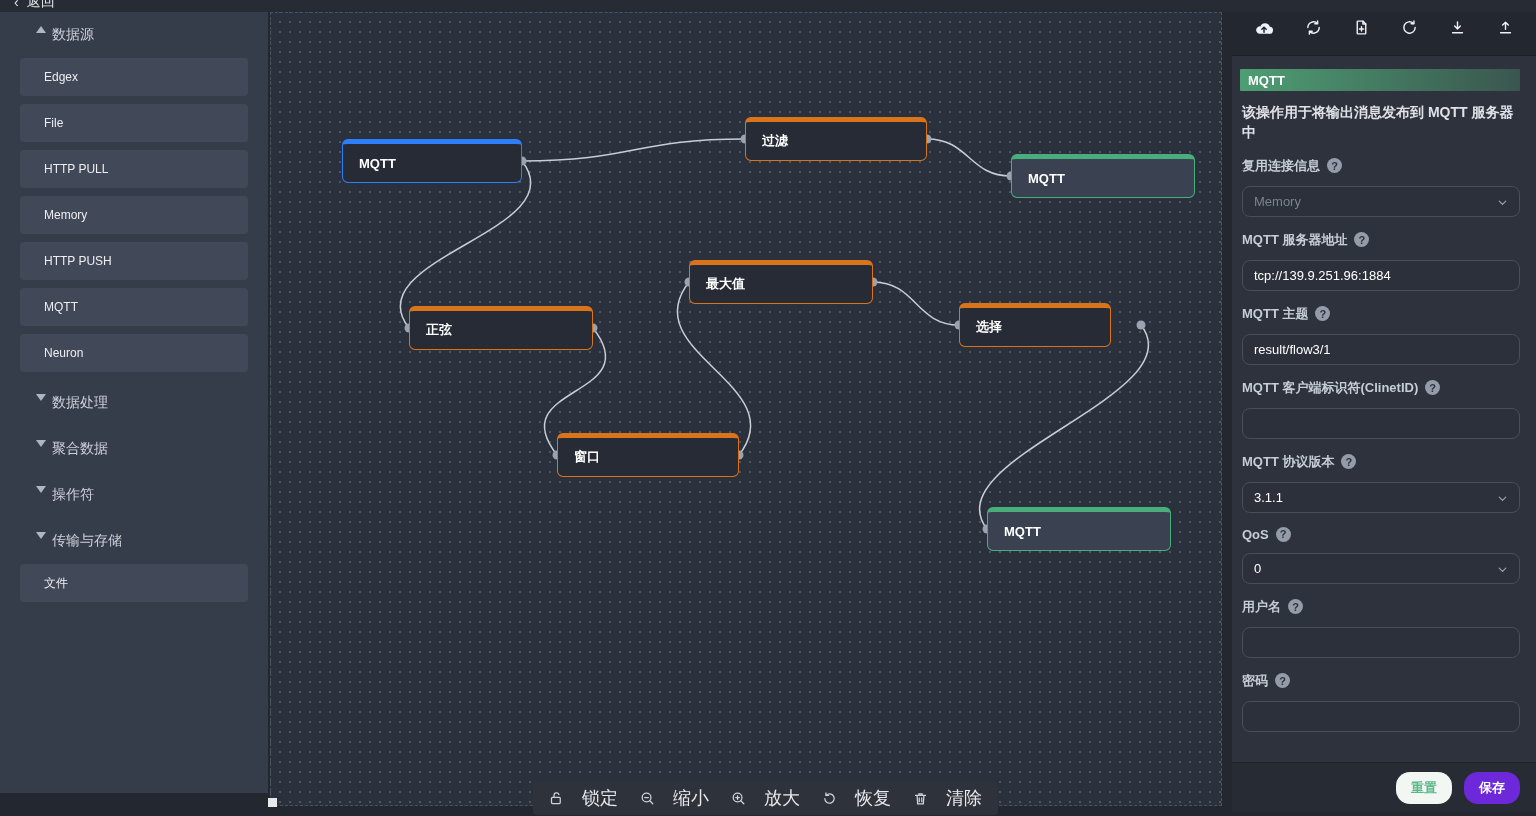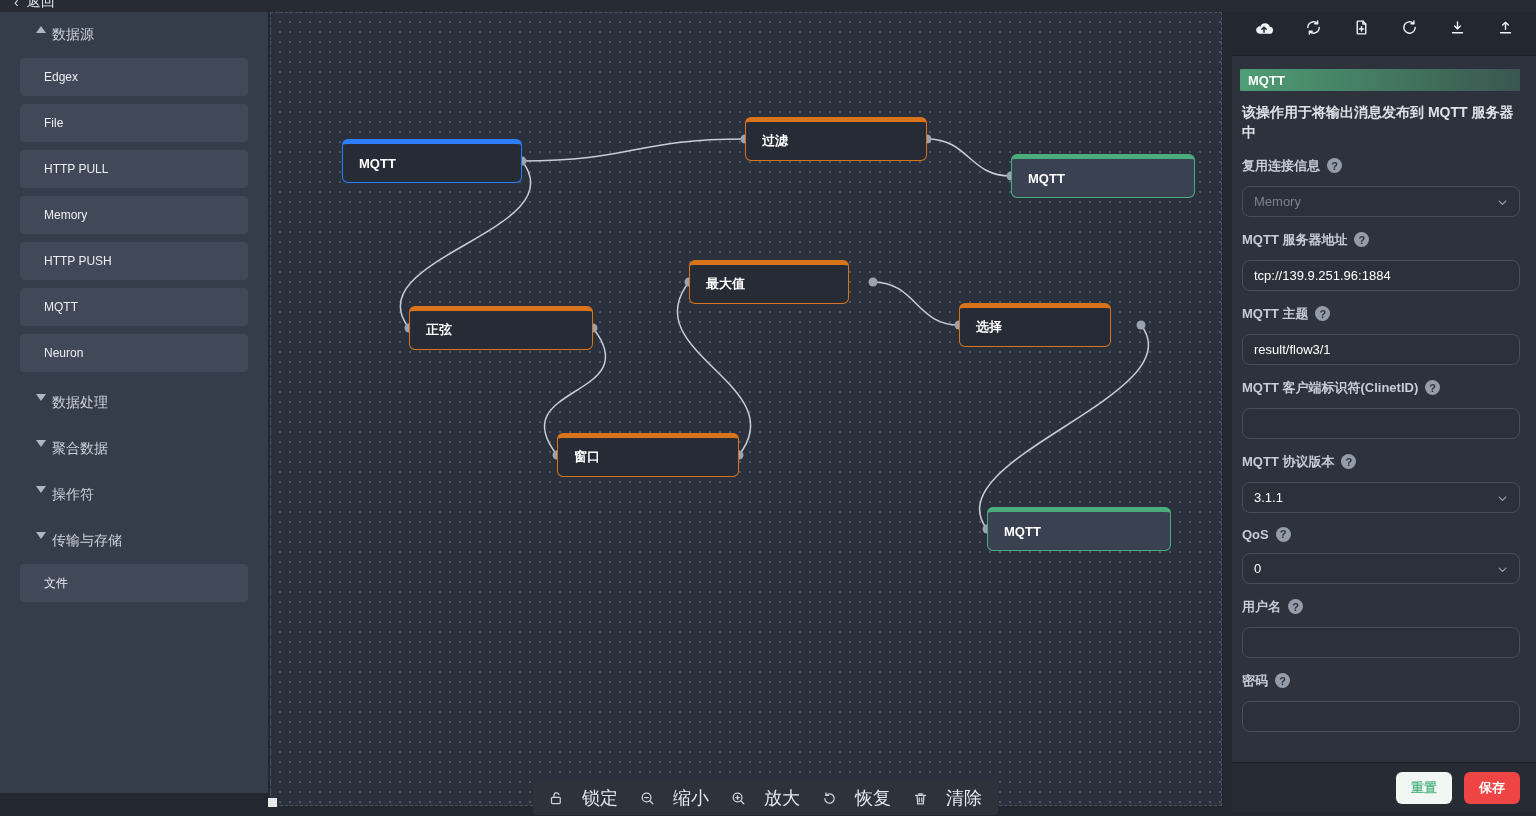--- a/index.html
+++ b/index.html
@@ -64,24 +64,24 @@
            justify-content:center; cursor:pointer; }
   .field-control { position:relative; margin-top:11px; height:31px; border:1px solid #474e5c;
            border-radius:8px; background:#2b303a; display:flex; align-items:center;
            padding:0 28px 0 11px; font-size:13px; color:#fff; cursor:text; }
   .field-control.is-select { cursor:pointer; }
   .field-control .placeholder { color:#7b8290; }
   .chev { position:absolute; right:10px; top:9px; color:#98a0ac; }
   #panel-footer { position:absolute; left:0; bottom:0; width:304px; height:50px;
            background:#262b34; border-top:1px solid #1d2129; display:flex; align-items:center;
            justify-content:flex-end; gap:12px; padding-right:16px; z-index:4; }
-  .btn { border:none; border-radius:6px; font-size:13px; font-weight:bold;
+  .btn { border:none; border-radius:14px; font-size:13px; font-weight:bold;
            padding:7px 15px; cursor:pointer; font-family:inherit; }
   .btn.reset { background:#f3f7f3; color:#5bb88a; }
-  .btn.save  { background:#ef4444; color:#fff;font-family:Liberation Mono, monospace; }
+  .btn.save  { background:#6d28d9; color:#fff;font-family:Liberation Mono, monospace; }
 </style>
 </head>
 <body>
 
 <div id="topbar">
   <div class="back">
     <span>‹</span>
     <span>返回</span>
   </div>
 </div>
@@ -143,21 +143,21 @@
   <div id="nodes-layer">
       <div class="node" style="left: 71px; top: 126px; width: 180px; height: 44px; background: rgb(38, 43, 53); border-width: 5px 1px 1px; border-style: solid; border-color: rgb(45, 127, 249); border-image: initial;">
         <span>MQTT</span>
       </div>
       <div class="node" style="left: 474px; top: 104px; width: 182px; height: 44px; background: rgb(38, 43, 53); border-width: 5px 1px 1px; border-style: solid; border-color: rgb(217, 116, 27); border-image: initial; font-family: Liberation Mono, monospace;">
         <span>过滤</span>
       </div>
       <div class="node" style="left: 740px; top: 141px; width: 184px; height: 44px; background: rgb(58, 65, 80); border-width: 5px 1px 1px; border-style: solid; border-color: rgb(74, 174, 124); border-image: initial;">
         <span>MQTT</span>
       </div>
-      <div class="node" style="left: 418px; top: 247px; width: 160px; height: 44px; background: rgb(38, 43, 53); border-width: 5px 1px 1px; border-style: solid; border-color: rgb(217, 116, 27); border-image: initial;">
+      <div class="node" style="left: 418px; top: 247px; width: 184px; height: 44px; background: rgb(38, 43, 53); border-width: 5px 1px 1px; border-style: solid; border-color: rgb(217, 116, 27); border-image: initial;">
         <span>最大值</span>
       </div>
       <div class="node" style="left: 138px; top: 293px; width: 184px; height: 44px; background: rgb(38, 43, 53); border-width: 5px 1px 1px; border-style: solid; border-color: rgb(217, 116, 27); border-image: initial;">
         <span>正弦</span>
       </div>
       <div class="node" style="left: 688px; top: 290px; width: 152px; height: 44px; background: rgb(38, 43, 53); border-width: 5px 1px 1px; border-style: solid; border-color: rgb(217, 116, 27); border-image: initial;">
         <span>选择</span>
       </div>
       <div class="node" style="left: 286px; top: 420px; width: 182px; height: 44px; background: rgb(38, 43, 53); border-width: 5px 1px 1px; border-style: solid; border-color: rgb(217, 116, 27); border-image: initial;">
         <span>窗口</span>

